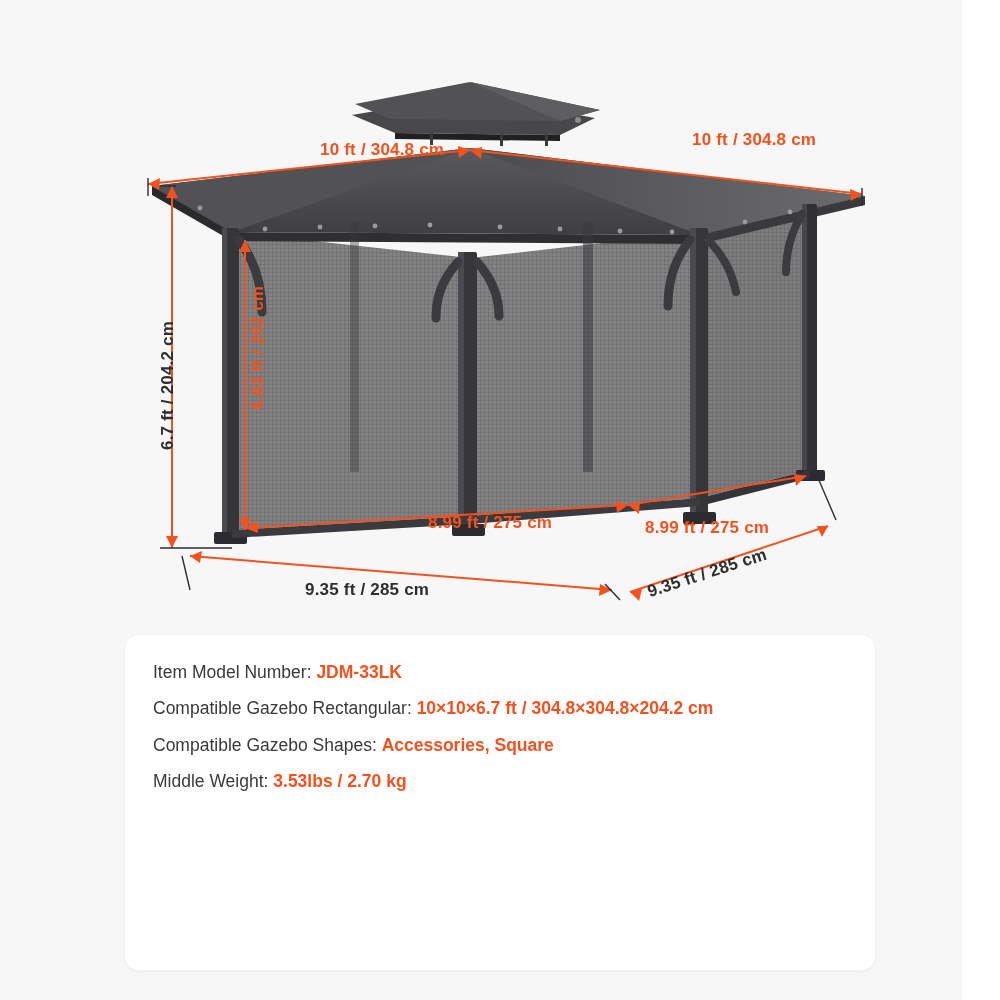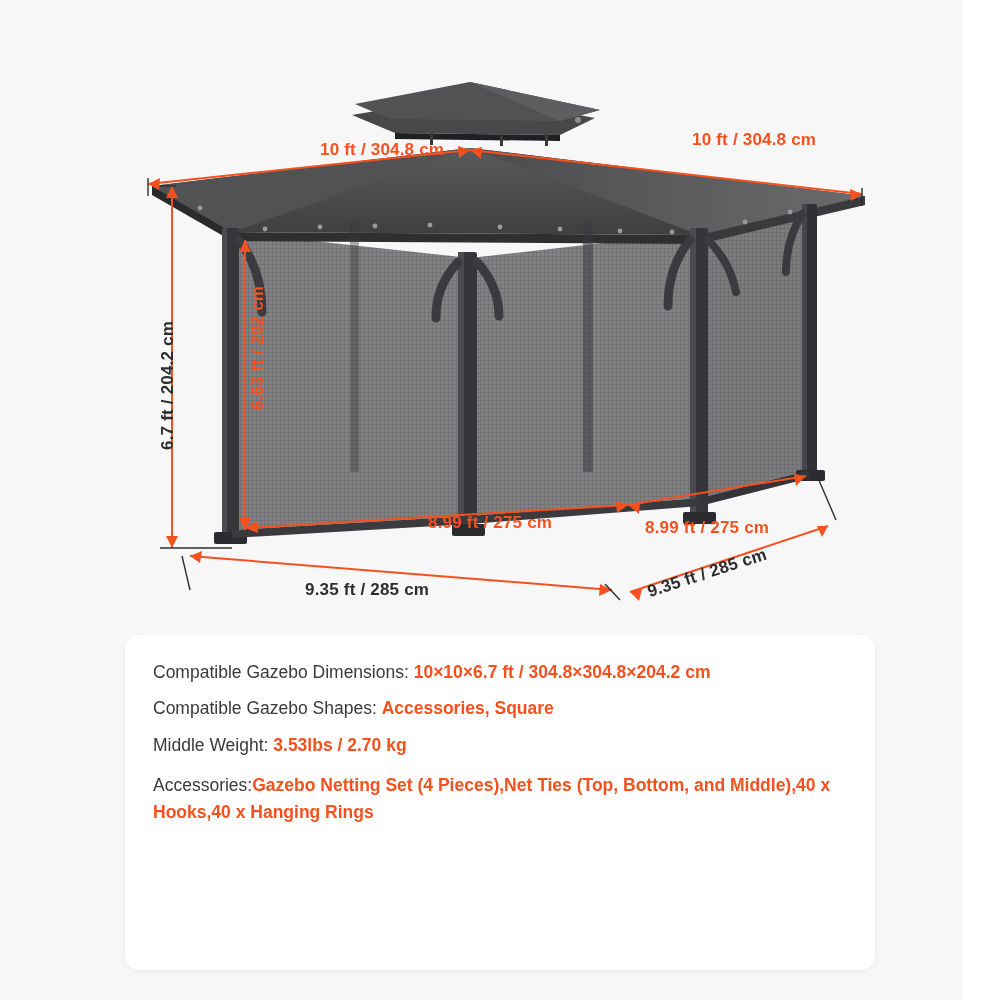--- a/index.html
+++ b/index.html
@@ -248,26 +248,26 @@
 
     <div class="dim-label" style="left:428px; top:513px;">8.99 ft / 275 cm</div>
     <div class="dim-label" style="left:645px; top:518px;">8.99 ft / 275 cm</div>
 
     <div class="dim-label dark" style="left:305px; top:580px;">9.35 ft / 285 cm</div>
     <div class="dim-label dark" style="left:645px; top:583px; transform: rotate(-18deg); transform-origin: 0 0;">9.35 ft / 285 cm</div>
   </div>
 
   <div id="spec-card">
     <div class="spec-row">
-      <span class="k">Compatible Gazebo Dimensions: </span><span class="v">10×10×6.7 ft / 304.8×304.8×204.2 cm</span>
+      <span class="k">Item Model Number: </span><span class="v">JDM-33LK</span>
+    </div>
+    <div class="spec-row">
+      <span class="k">Compatible Gazebo Rectangular: </span><span class="v">10×10×6.7 ft / 304.8×304.8×204.2 cm</span>
     </div>
     <div class="spec-row">
       <span class="k">Compatible Gazebo Shapes: </span><span class="v">Accessories, Square</span>
     </div>
     <div class="spec-row">
       <span class="k">Middle Weight: </span><span class="v">3.53lbs / 2.70 kg</span>
     </div>
-    <div class="spec-row wrap">
-      <span class="k">Accessories:</span><span class="v">Gazebo Netting Set (4 Pieces),Net Ties (Top, Bottom, and Middle),40 x Hooks,40 x Hanging Rings</span>
-    </div>
   </div>
 
 </div>
 
 </body></html>

